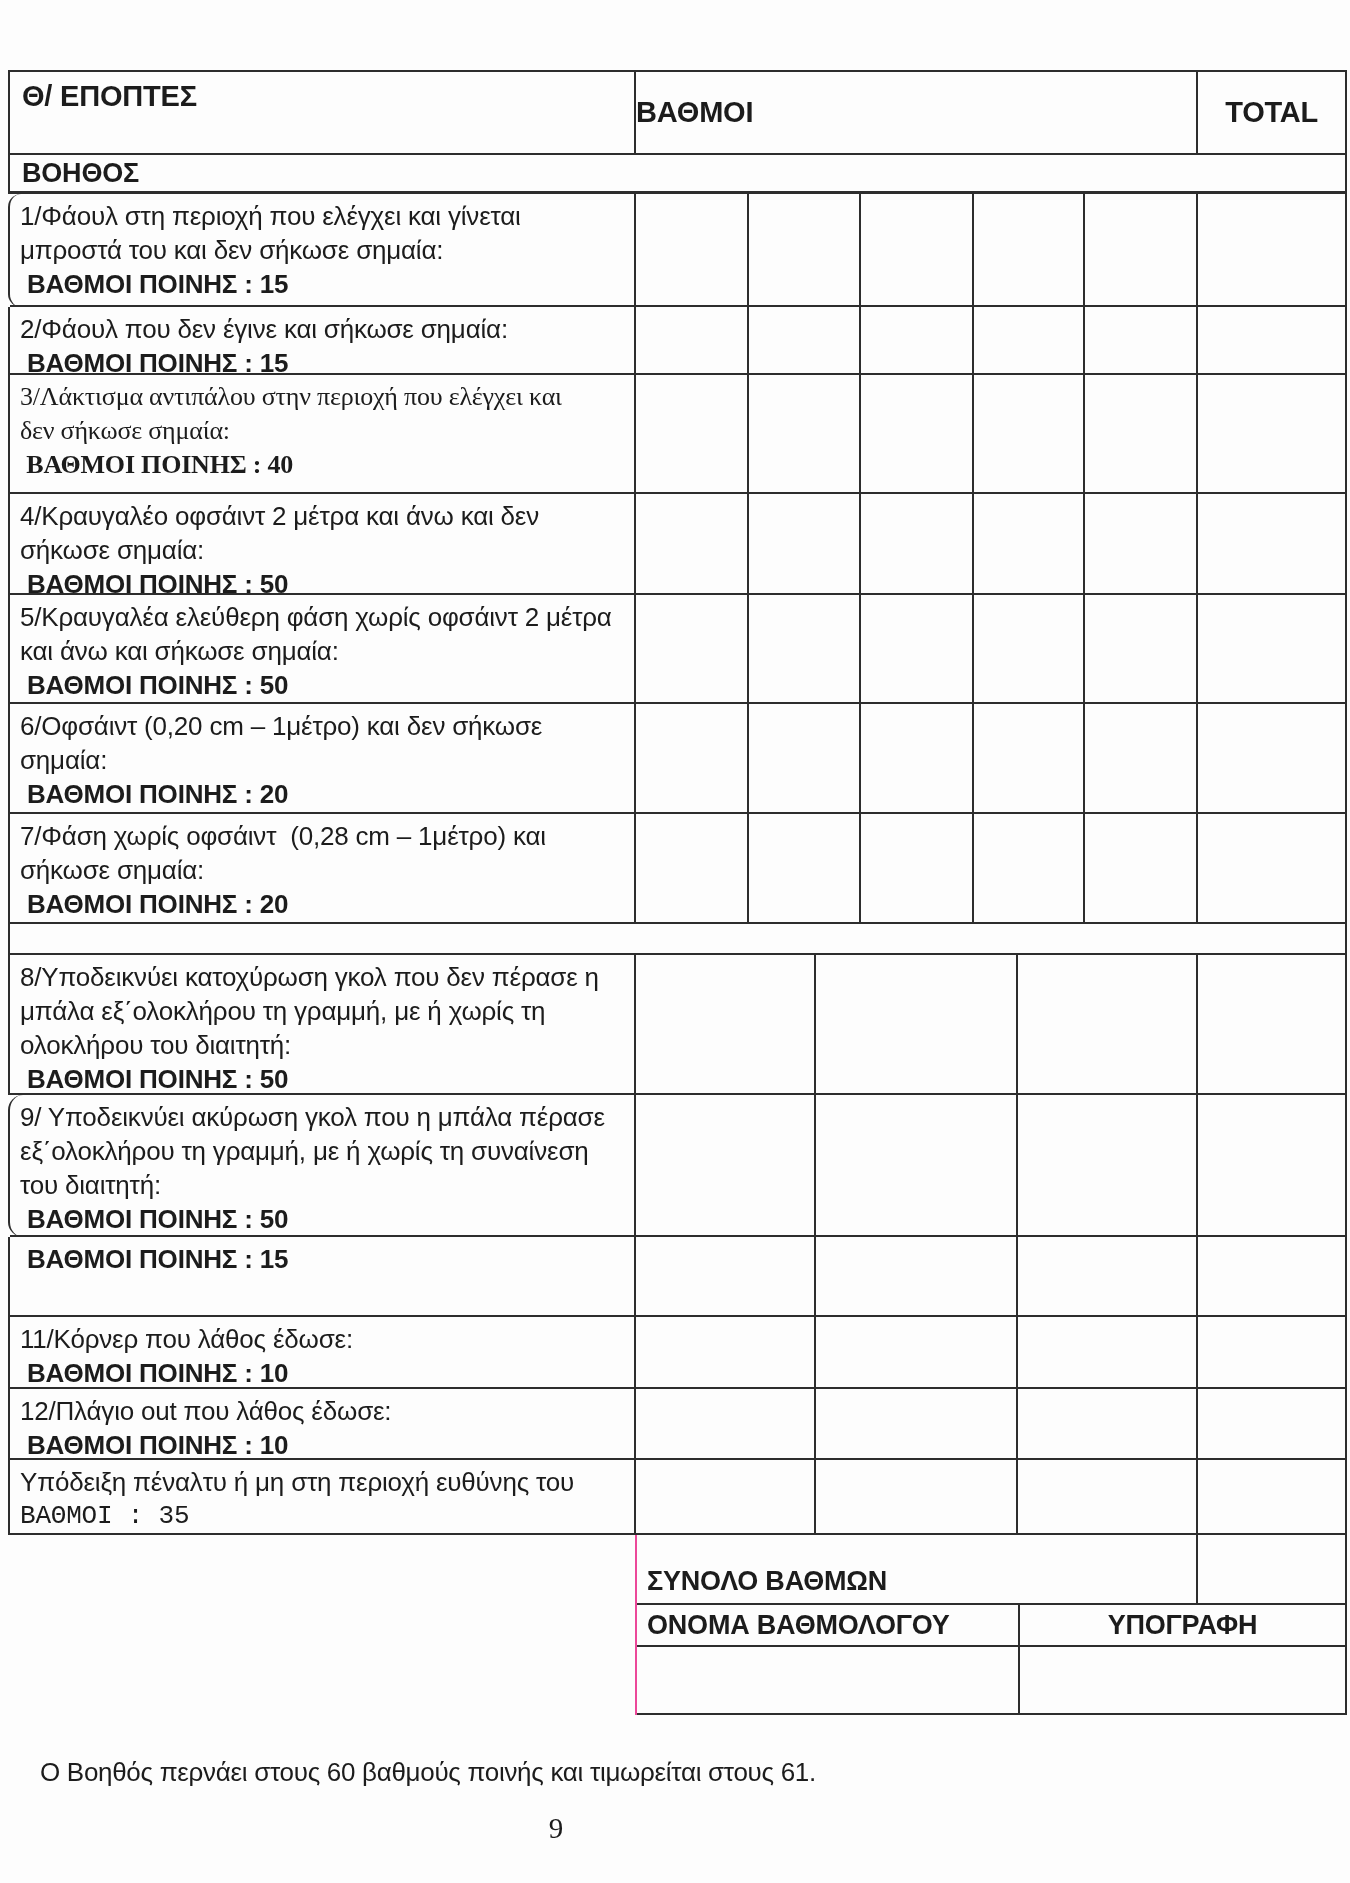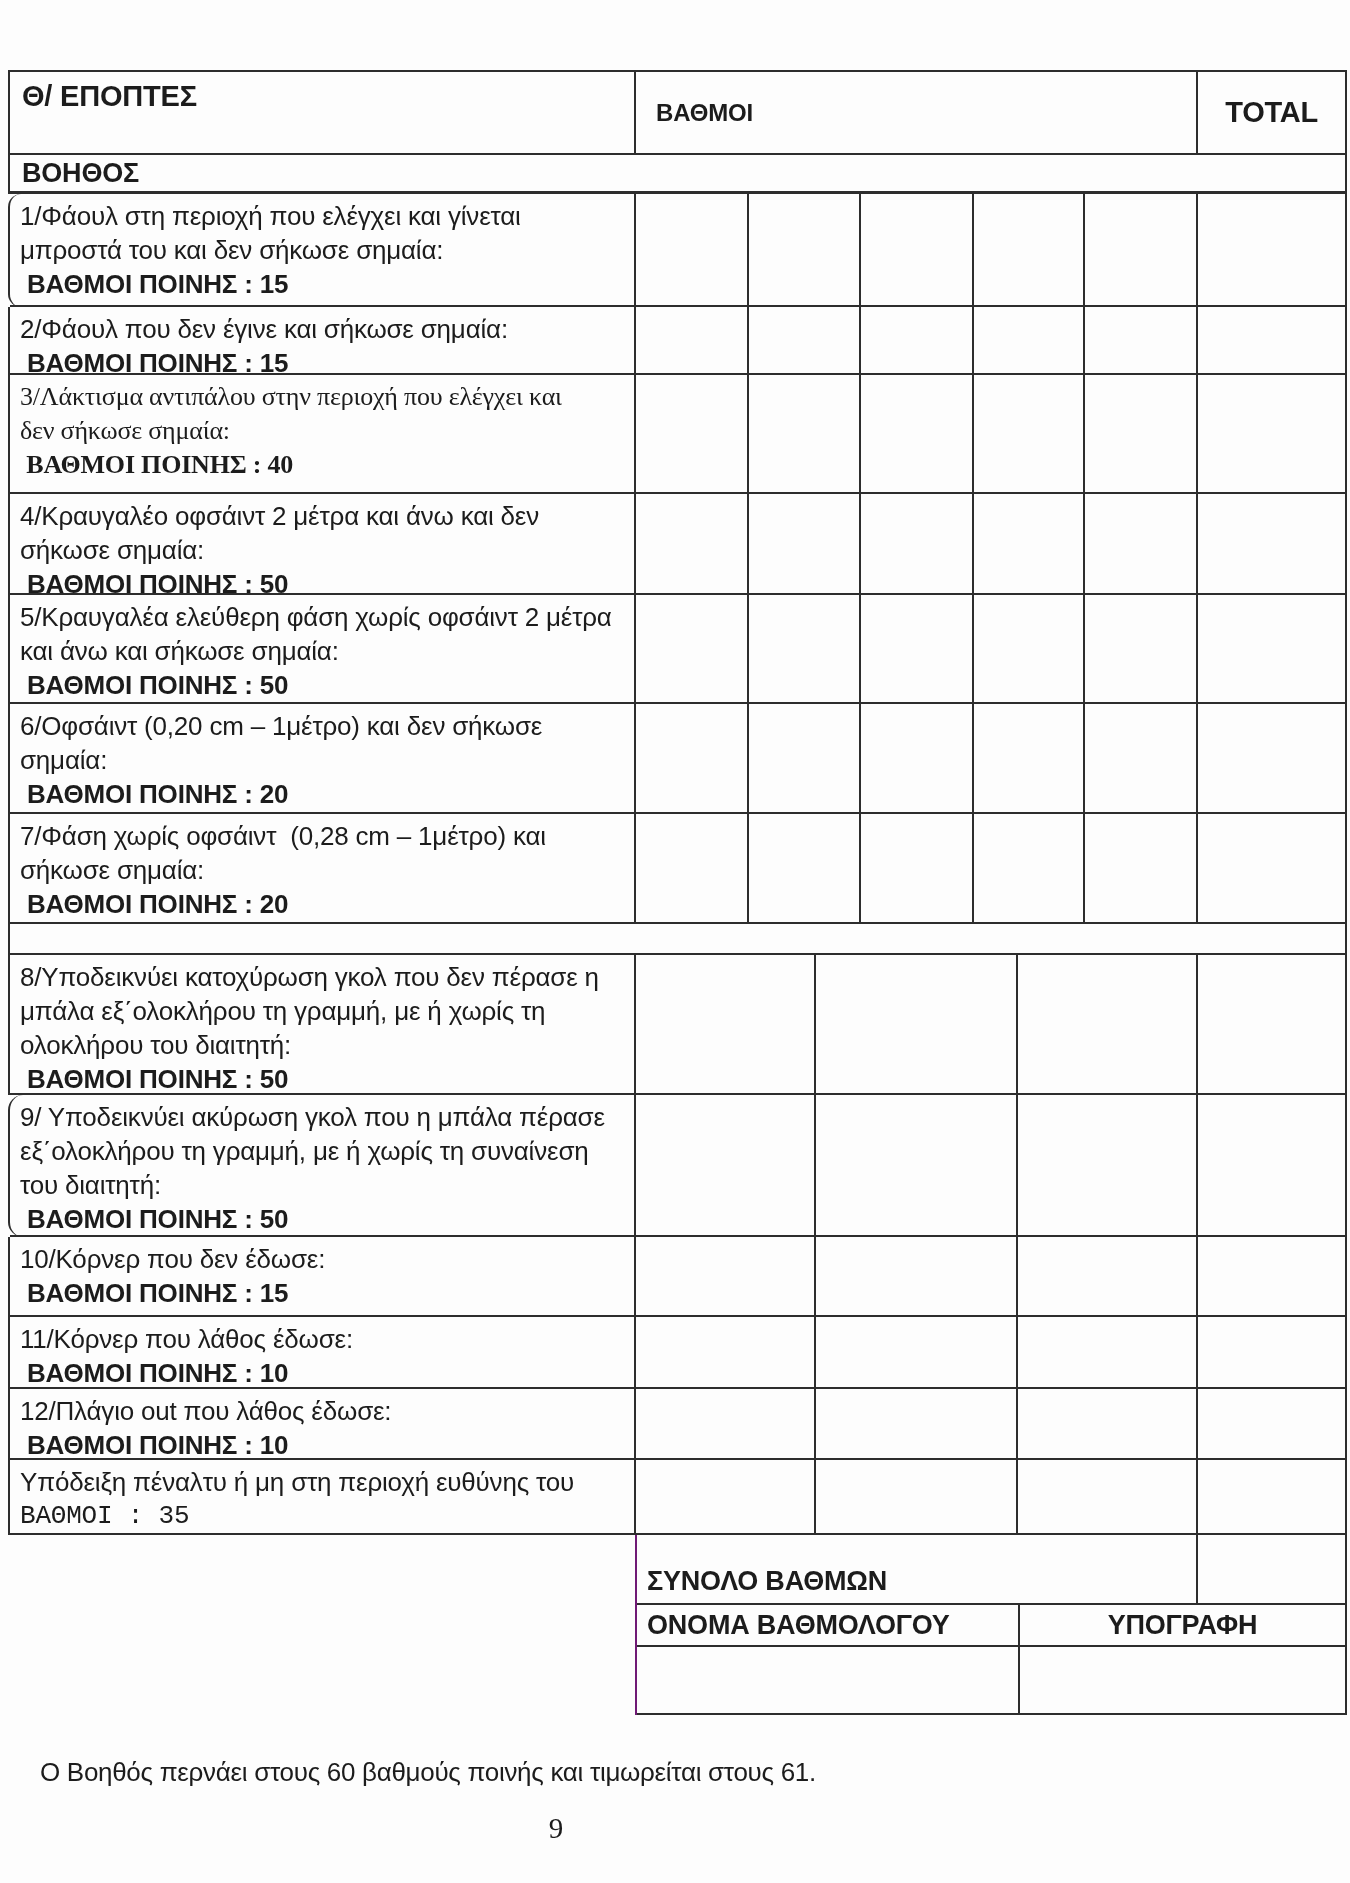--- a/index.html
+++ b/index.html
@@ -9,34 +9,34 @@
     font-family:"Liberation Sans","DejaVu Sans",sans-serif;
     letter-spacing:-0.2px;
   }
   .tbl{position:absolute;left:8px;top:70px;width:1339px;border-top:2px solid #2d2d2d;}
   .row{display:flex;border-left:2px solid #2d2d2d;box-sizing:border-box;}
   .cell{box-sizing:border-box;border-right:2px solid #2d2d2d;border-bottom:2px solid #2d2d2d;overflow:hidden;}
   .thickb{border-bottom-width:3px;}
   
   .hdr{height:83px;}
   .hdr .c-left{width:627px;padding:8px 0 0 12px;font-weight:bold;font-size:29px;}
-  .hdr .c-mid{width:563px;display:flex;align-items:center;padding-left:20px;font-weight:bold;font-size:24px;}
+  .hdr .c-mid{width:563px;display:flex;align-items:center;padding-left:0;font-weight:bold;font-size:29px;}
   .hdr .c-total{width:149px;display:flex;align-items:center;justify-content:center;font-weight:bold;font-size:29px;}
   
   .section-row{height:39px;}
   .section-row .cell{width:1339px;display:flex;align-items:center;padding-left:12px;font-weight:bold;font-size:27px;}
   
   .crit{width:627px;padding:5px 6px 0 10px;font-size:26px;line-height:34px;}
   .crit .ln{white-space:pre;}
   .crit .pen{white-space:pre;font-weight:bold;}
   .crit .pen.nb{font-weight:normal;font-family:Liberation Mono, monospace;}
   .score{background:transparent;}
   .gap-row .cell{width:1339px;}
   
-  .subrow{display:flex;border-left:2px solid #701a75;box-sizing:border-box;margin-left:627px;}
+  .subrow{display:flex;border-left:2px solid #ec4899;box-sizing:border-box;margin-left:627px;}
   .sum-row{height:70px;}
   .sum-row .c-label{width:563px;display:flex;align-items:flex-end;padding:0 0 6px 10px;font-weight:bold;font-size:27px;}
   .sum-row .c-val{width:149px;}
   .name-row{height:42px;}
   .name-row .c-name{width:384px;display:flex;align-items:center;padding-left:10px;font-weight:bold;font-size:27px;}
   .name-row .c-sign{width:328px;display:flex;align-items:center;justify-content:center;font-weight:bold;font-size:27px;}
   .sig-row{height:68px;}
   .sig-row .c-name{width:384px;}
   .sig-row .c-sign{width:328px;}
   .footnote{position:absolute;left:40px;top:1757px;font-size:26px;letter-spacing:-0.3px;}
@@ -171,21 +171,20 @@
           <div class="ln">του διαιτητή:</div>
           <div class="pen"> ΒΑΘΜΟΙ ΠΟΙΝΗΣ : 50</div>
         </div>
         <div class="cell score" style="width: 180px; height: 142px;"></div>
         <div class="cell score" style="width: 202px; height: 142px;"></div>
         <div class="cell score" style="width: 181px; height: 142px;"></div>
         <div class="cell score" style="width: 149px; height: 142px;"></div>
       </div>
       <div class="row" style="height: 80px;">
         <div class="cell crit" style="height: 80px;">
-          <div class="ln">10/Κόρνερ που δεν έδωσε:</div>
           <div class="pen"> ΒΑΘΜΟΙ ΠΟΙΝΗΣ : 15</div>
         </div>
         <div class="cell score" style="width: 180px; height: 80px;"></div>
         <div class="cell score" style="width: 202px; height: 80px;"></div>
         <div class="cell score" style="width: 181px; height: 80px;"></div>
         <div class="cell score" style="width: 149px; height: 80px;"></div>
       </div>
       <div class="row" style="height: 72px;">
         <div class="cell crit" style="height: 72px;">
           <div class="ln">11/Κόρνερ που λάθος έδωσε:</div>

